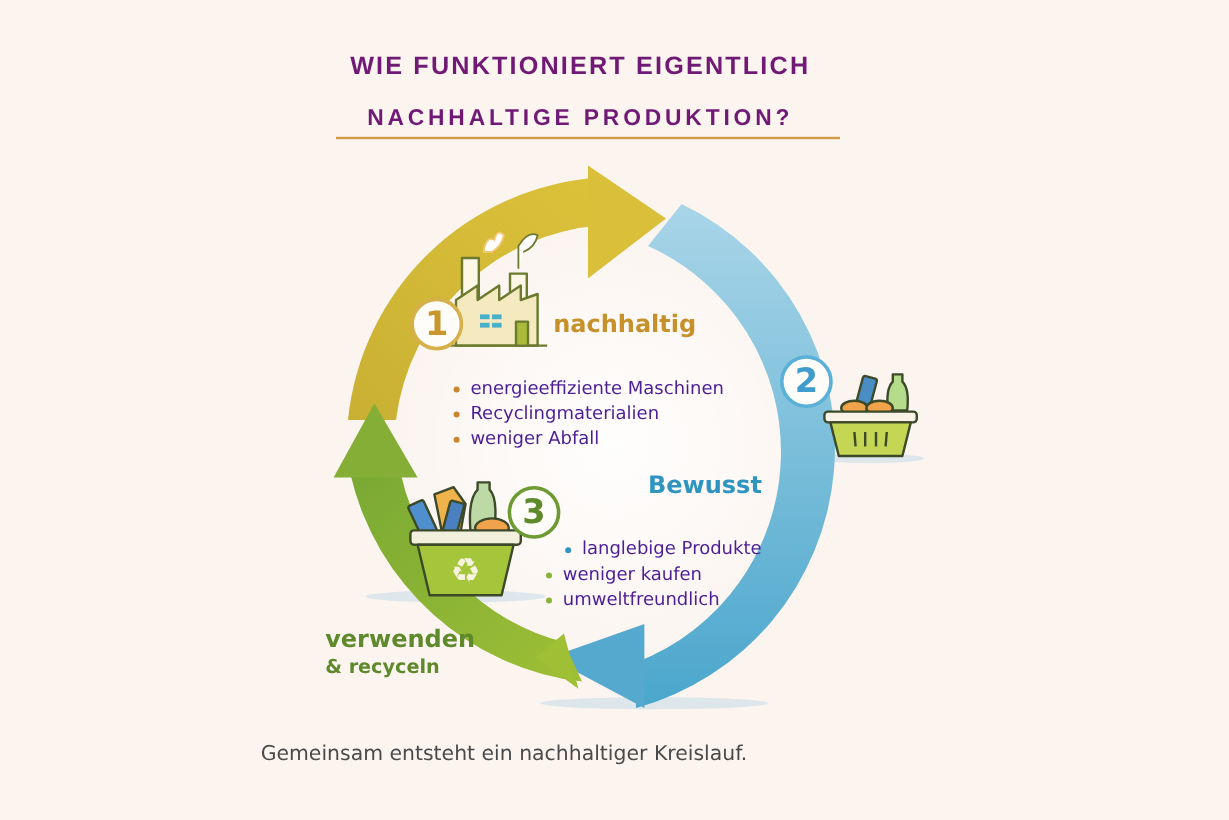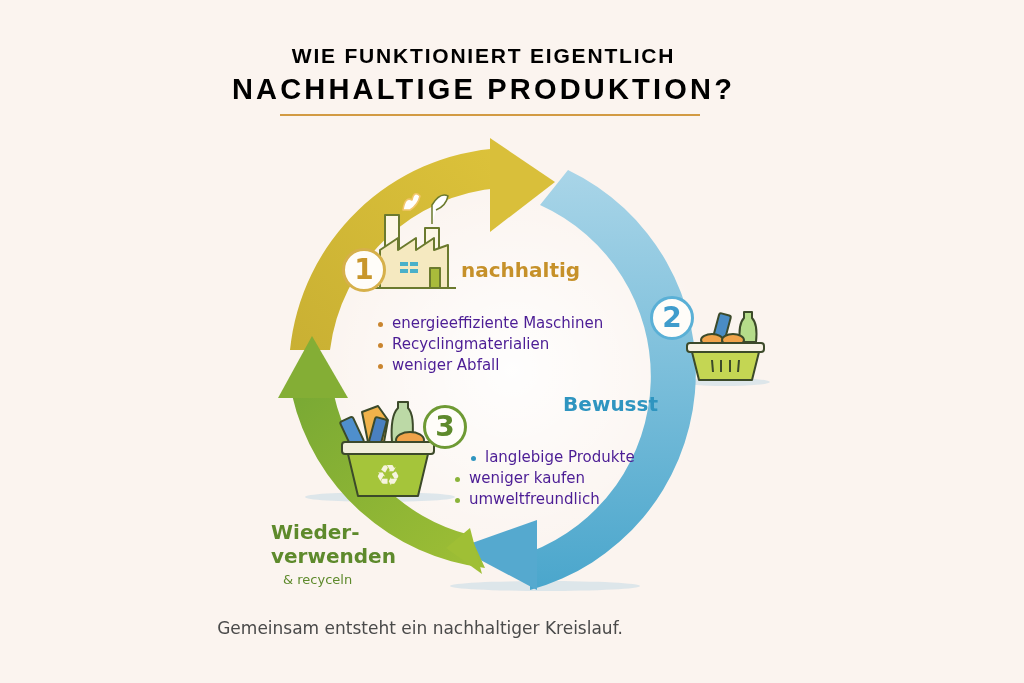--- a/index.html
+++ b/index.html
@@ -4,38 +4,38 @@
 <style>
   html, body { margin: 0; padding: 0; }
   body {
     width: 1024px; height: 683px; overflow: hidden;
     background: #fbf4ef;
     font-family: "DejaVu Sans", "Liberation Sans", sans-serif;
     position: relative;
   }
   .title {
     position: absolute; left: 0; width: 967px; text-align: center;
-    color: #000000; font-weight: bold; letter-spacing: 2px;
+    color: #701a75; font-weight: bold; letter-spacing: 2px;
     font-family: "Liberation Sans", sans-serif;
   }
   .title.l1 { top: 44px; font-size: 21px; letter-spacing: 1.8px; }
-  .title.l2 { top: 73px; font-size: 29px; letter-spacing: 3.2px; }
+  .title.l2 { top: 88px; font-size: 19px; letter-spacing: 3.2px; }
   .title-rule {
     position: absolute; left: 280px; top: 114px; width: 420px; height: 2px;
     background: #d29a43;
   }
   svg.diagram { position: absolute; left: 0; top: 0; }
   .heading {
     position: absolute; font-weight: bold; font-size: 20px; line-height: 24px;
     font-family: "DejaVu Sans", sans-serif;
   }
   .h1 { left: 461px; top: 258px; color: #c6912a; }
-  .h2 { left: 540px; top: 392px; color: #2f95c0; text-align: right; width: 118px; }
+  .h2 { left: 540px; top: 392px; color: #2f95c0; text-align: left; width: 118px; }
   .h3 { left: 271px; top: 520px; color: #5e8a2c; }
-  .h3 .sub { font-weight: normal; font-size: 13px; margin-left: 12px; }
+  .h3 .sub { font-weight: bold; font-size: 16px; }
   ul.bullets {
     position: absolute; margin: 0; padding: 0; list-style: none;
     font-size: 15px; line-height: 21px; color: #4c1d95;
     font-family: "DejaVu Sans", sans-serif;
   }
   ul.bullets li { position: relative; padding-left: 14px; white-space: nowrap; }
   ul.bullets li::before {
     content: ""; position: absolute; left: 0; top: 9px; width: 5px; height: 5px;
     border-radius: 50%; background: var(--dot, #c8862e);
   }
@@ -162,18 +162,17 @@
 <div class="heading h2">
   <div>Bewusst</div>
 </div>
 <ul class="bullets b2">
   <li>langlebige Produkte</li>
   <li>weniger kaufen</li>
   <li>umweltfreundlich</li>
 </ul>
 
 <div class="heading h3">
-  <div>Wieder-</div>
   <div>verwenden</div>
   <div class="sub">&amp; recyceln</div>
 </div>
 
 <div class="footer">Gemeinsam entsteht ein nachhaltiger Kreislauf.</div>
 
 </body></html>

